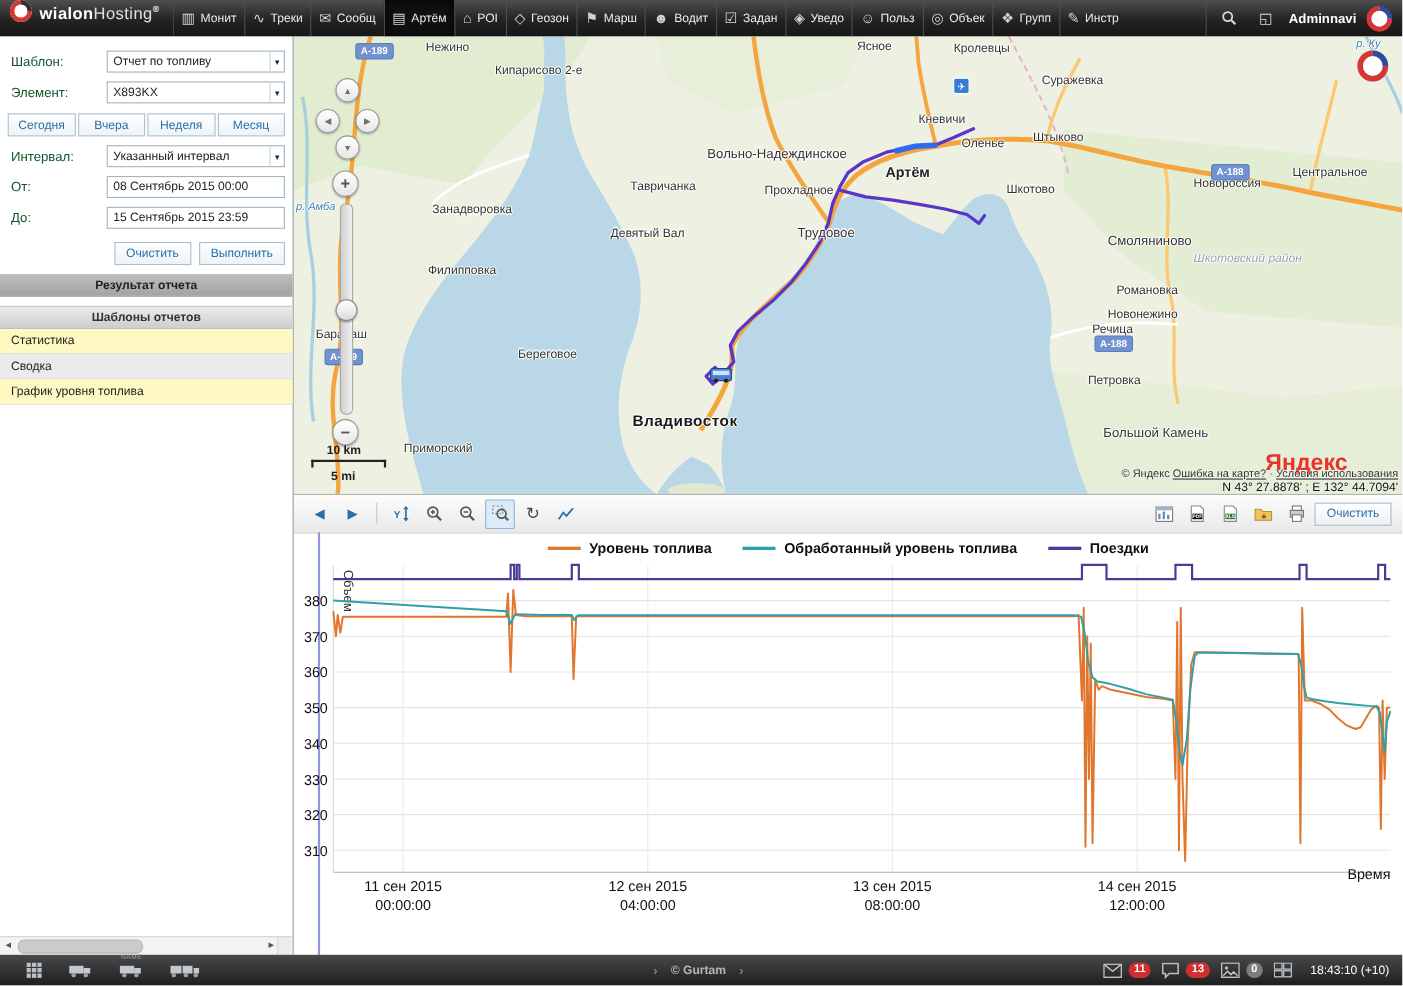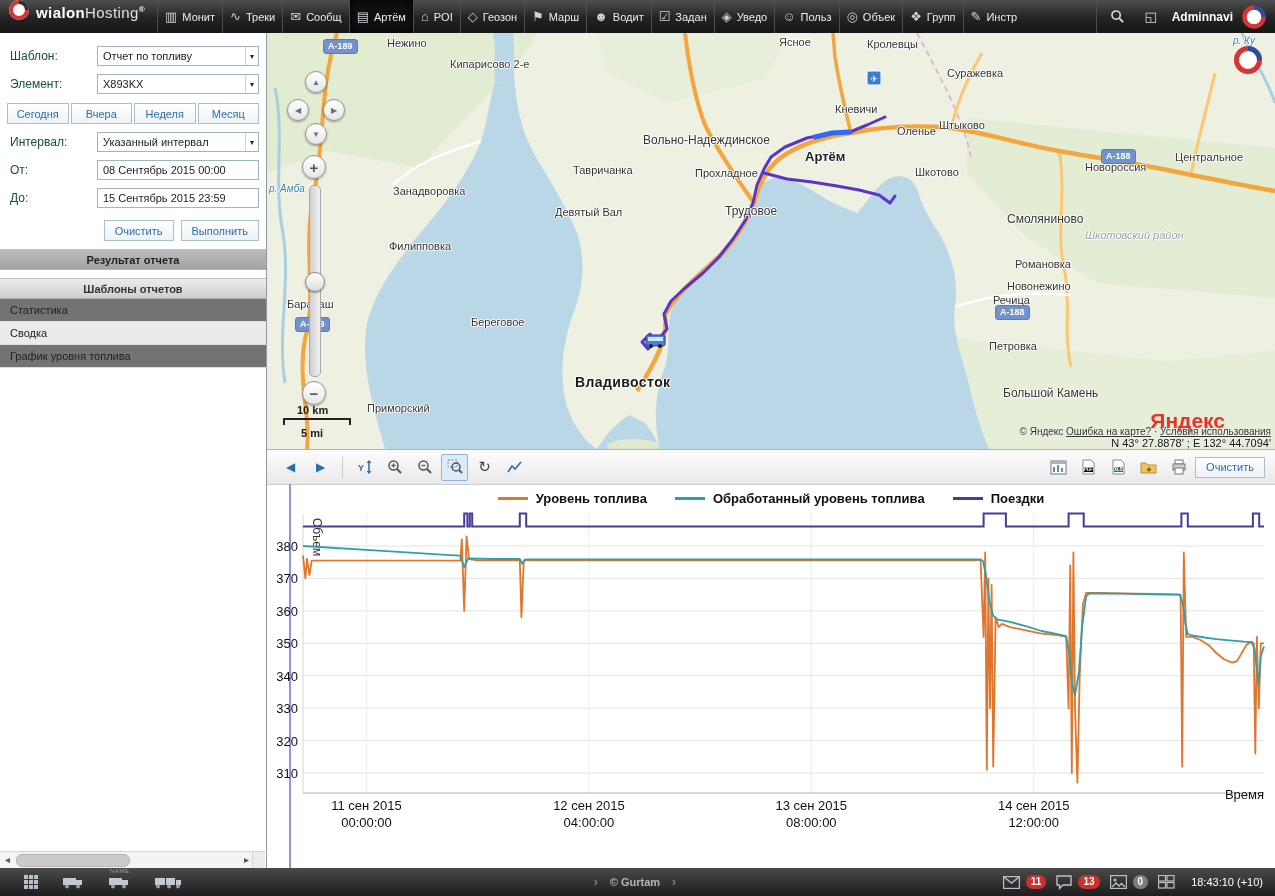--- a/index.html
+++ b/index.html
@@ -39,21 +39,21 @@
       color:#2a6fa8;font-size:11px;display:flex;align-items:center;justify-content:center;cursor:pointer;}
   .exec-row{display:flex;justify-content:flex-end;gap:7px;margin:12px 7px 4px 0;}
   .btn{height:21px;border:1px solid #a9bfcb;background:linear-gradient(#fff,#edf2f6);color:#2a6fa8;
        font-size:11px;padding:0 10px;cursor:pointer;font-family:inherit;}
   .section-bar{height:19px;display:flex;align-items:center;justify-content:center;font-weight:bold;
        font-size:11px;background:linear-gradient(#ececec,#cecece);border-top:1px solid #c2c2c2;
        border-bottom:1px solid #b2b2b2;color:#333;cursor:pointer;margin-top:8px;}
   .section-bar.active{background:linear-gradient(#bcbcbc,#a3a3a3);color:#1f1f1f;}
   .result-item{height:22px;display:flex;align-items:center;padding-left:10px;
        border-bottom:1px solid #e0e0e0;font-size:11px;cursor:pointer;}
-  .ri-even{background:#737373;} .ri-odd{background:#ebebeb;}
+  .ri-even{background:#fef9c3;} .ri-odd{background:#ebebeb;}
   .h-scroll{position:absolute;left:0;bottom:0;height:16px;width:254px;background:#f3f3f3;
        border-top:1px solid #d4d4d4;}
   .h-arrow{position:absolute;top:0;width:15px;height:15px;display:flex;align-items:center;
        justify-content:center;color:#555;font-size:10px;cursor:pointer;}
   .h-thumb{position:absolute;left:16px;top:2px;width:112px;height:11px;background:#cbcbcb;
        border-radius:6px;border:1px solid #b5b5b5;cursor:pointer;}
   .scroll-corner{position:absolute;right:1px;bottom:0;width:12px;height:16px;background:#ececec;
        border-top:1px solid #d4d4d4;border-left:1px solid #d4d4d4;}
 
   
@@ -327,21 +327,21 @@
     <div id="map-labels">
         <span class="map-label" style="left: 120px; top: 4px;">Нежино</span>
         <span class="map-label" style="left: 183px; top: 25px;">Кипарисово 2-е</span>
         <span class="map-label" style="left: 512px; top: 3px;">Ясное</span>
         <span class="map-label" style="left: 600px; top: 5px;">Кролевцы</span>
         <span class="map-label" style="left: 680px; top: 34px;">Суражевка</span>
         <span class="map-label" style="left: 568px; top: 70px;">Кневичи</span>
         <span class="map-label" style="left: 672px; top: 86px;">Штыково</span>
         <span class="map-label m" style="left: 376px; top: 100px;">Вольно-Надеждинское</span>
         <span class="map-label b" style="left: 538px; top: 116px;">Артём</span>
-        <span class="map-label" style="left: 630px; top: 92px;">Оленье</span>
+        <span class="map-label" style="left: 607px; top: 92px;">Оленье</span>
         <span class="map-label" style="left: 648px; top: 133px;">Шкотово</span>
         <span class="map-label" style="left: 818px; top: 128px;">Новороссия</span>
         <span class="map-label" style="left: 908px; top: 118px;">Центральное</span>
         <span class="map-label" style="left: 306px; top: 131px;">Тавричанка</span>
         <span class="map-label" style="left: 428px; top: 134px;">Прохладное</span>
         <span class="map-label" style="left: 126px; top: 152px;">Занадворовка</span>
         <span class="map-label" style="left: 288px; top: 173px;">Девятый Вал</span>
         <span class="map-label m" style="left: 458px; top: 171px;">Трудовое</span>
         <span class="map-label m" style="left: 740px; top: 179px;">Смоляниново</span>
         <span class="map-label dist" style="left: 818px; top: 196px; font-style: italic;">Шкотовский район</span>

